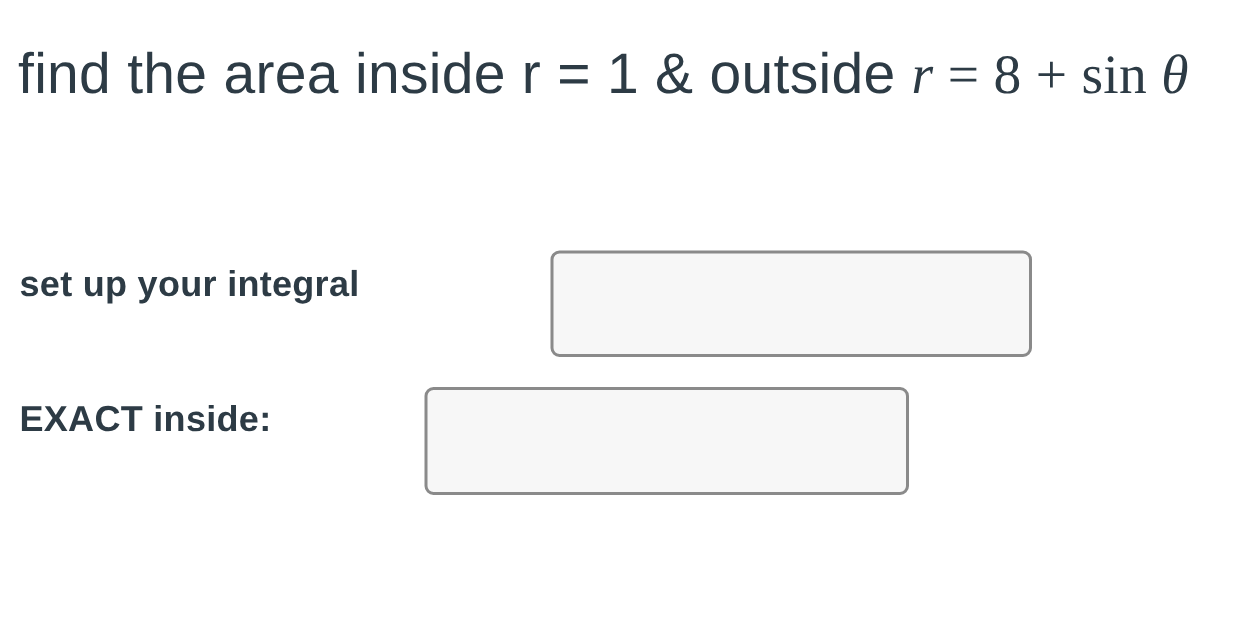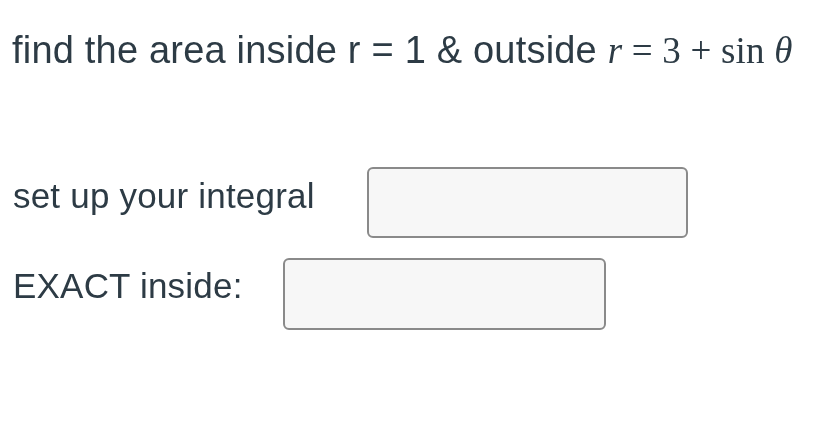--- a/index.html
+++ b/index.html
@@ -29,22 +29,22 @@
     font-family: "Liberation Serif", serif;
     font-size: 37px;
     white-space: pre;
   }
   .math-var {
     font-style: italic;
   }
   .field-label {
     position: absolute;
     left: 13px;
-    font-size: 35px;
-    font-weight: 400;
+    font-size: 24px;
+    font-weight: 700;
     line-height: 1;
     white-space: nowrap;
     letter-spacing: 0.2px;
   }
   .label-integral { top: 178px; }
   .label-exact   { top: 268px; }
   .answer-box {
     position: absolute;
     box-sizing: border-box;
     background: #f7f7f7;
@@ -65,21 +65,21 @@
   .input-exact {
     left: 283px;
     top: 258px;
     width: 323px;
     height: 72px;
   }
 </style>
 </head>
 <body>
 
-<div class="question-title"><span>find the area inside r = 1 &amp; outside </span><span class="math-expr"><span class="math-var">r</span><span> = 3 + sin </span><span class="math-var">θ</span></span></div>
+<div class="question-title"><span>find the area inside r = 1 &amp; outside </span><span class="math-expr"><span class="math-var">r</span><span> = 8 + sin </span><span class="math-var">θ</span></span></div>
 
 <label class="field-label label-integral">set up your integral</label>
 
 <input type="text" class="answer-box input-integral" value="" style="">
 
 <label class="field-label label-exact">EXACT inside:</label>
 
 <input type="text" class="answer-box input-exact" value="" style="">
 
 </body></html>

